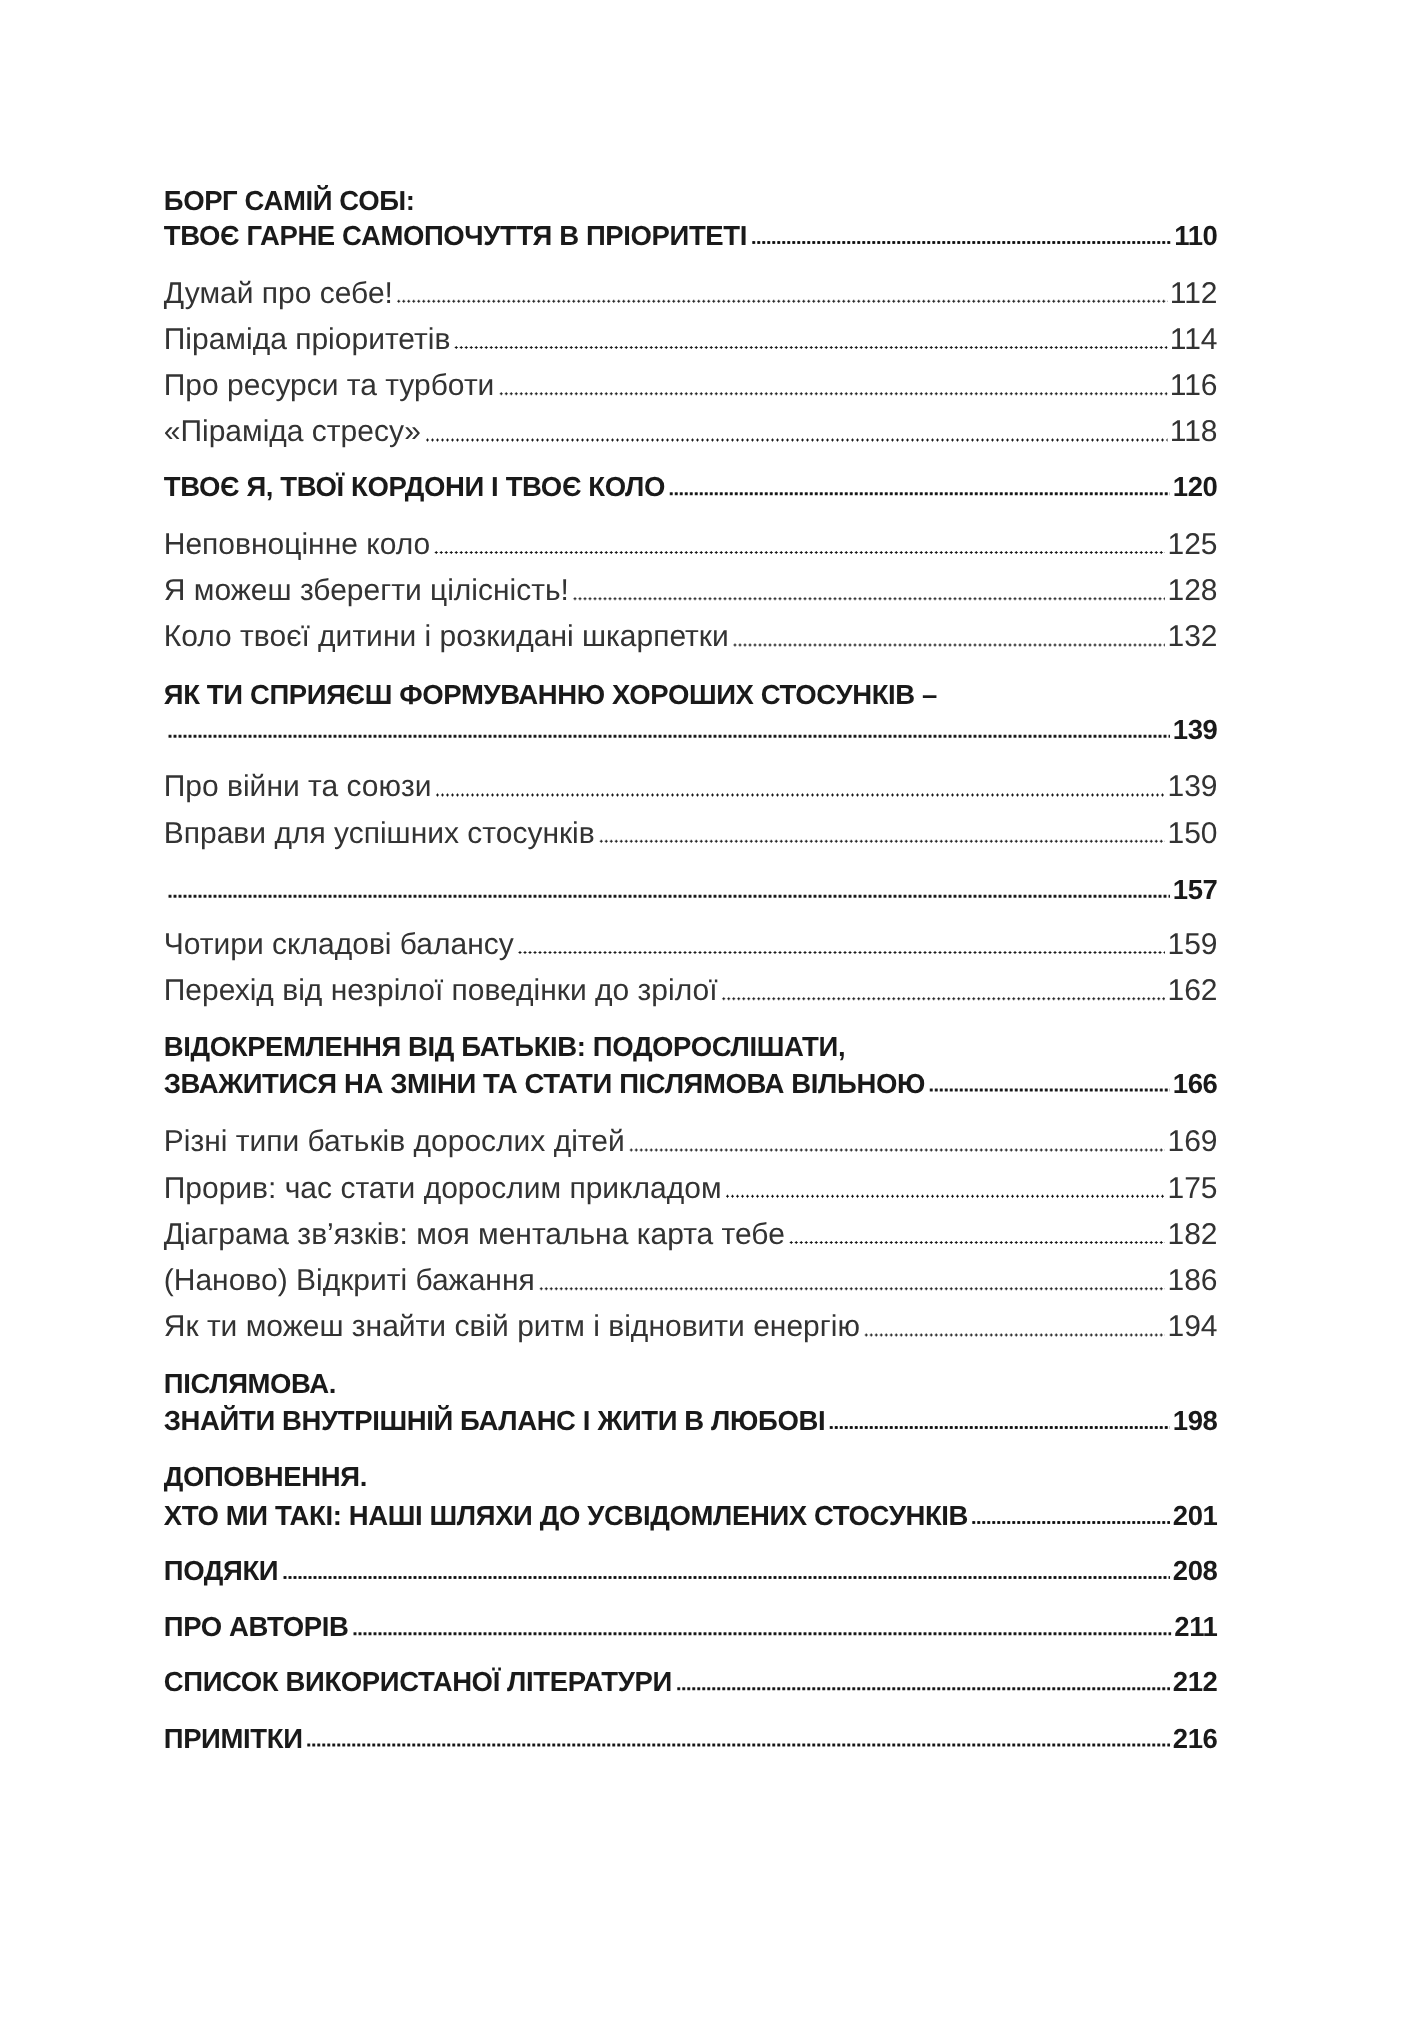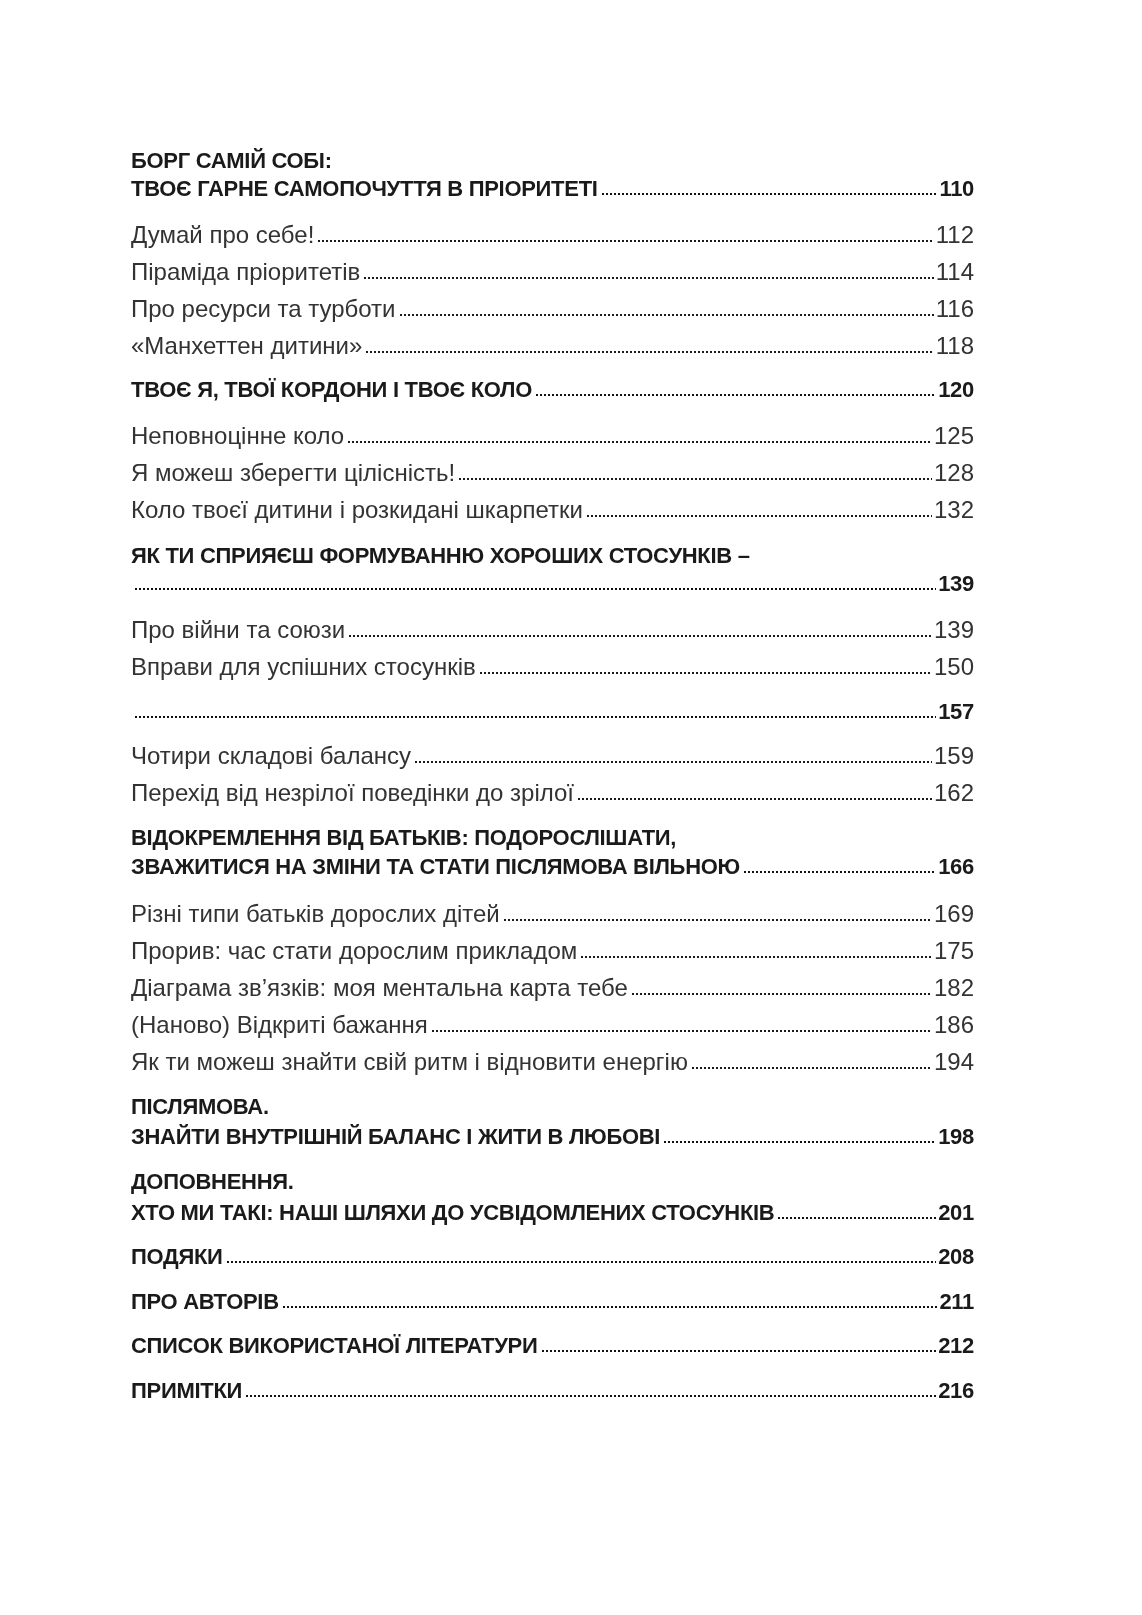--- a/index.html
+++ b/index.html
@@ -47,21 +47,21 @@
       <span class="t">Піраміда пріоритетів</span>
       <span class="dots"></span>
       <span class="p">114</span>
     </div>
     <div class="line s" style="top:283px">
       <span class="t">Про ресурси та турботи</span>
       <span class="dots"></span>
       <span class="p">116</span>
     </div>
     <div class="line s" style="top:320px">
-      <span class="t">«Манхеттен дитини»</span>
+      <span class="t">«Піраміда стресу»</span>
       <span class="dots"></span>
       <span class="p">118</span>
     </div>
 
     <div class="line h" style="top:373px">
       <span class="t">ТВОЄ Я, ТВОЇ КОРДОНИ І ТВОЄ КОЛО</span>
       <span class="dots"></span>
       <span class="p">120</span>
     </div>
     <div class="line s" style="top:410px">

